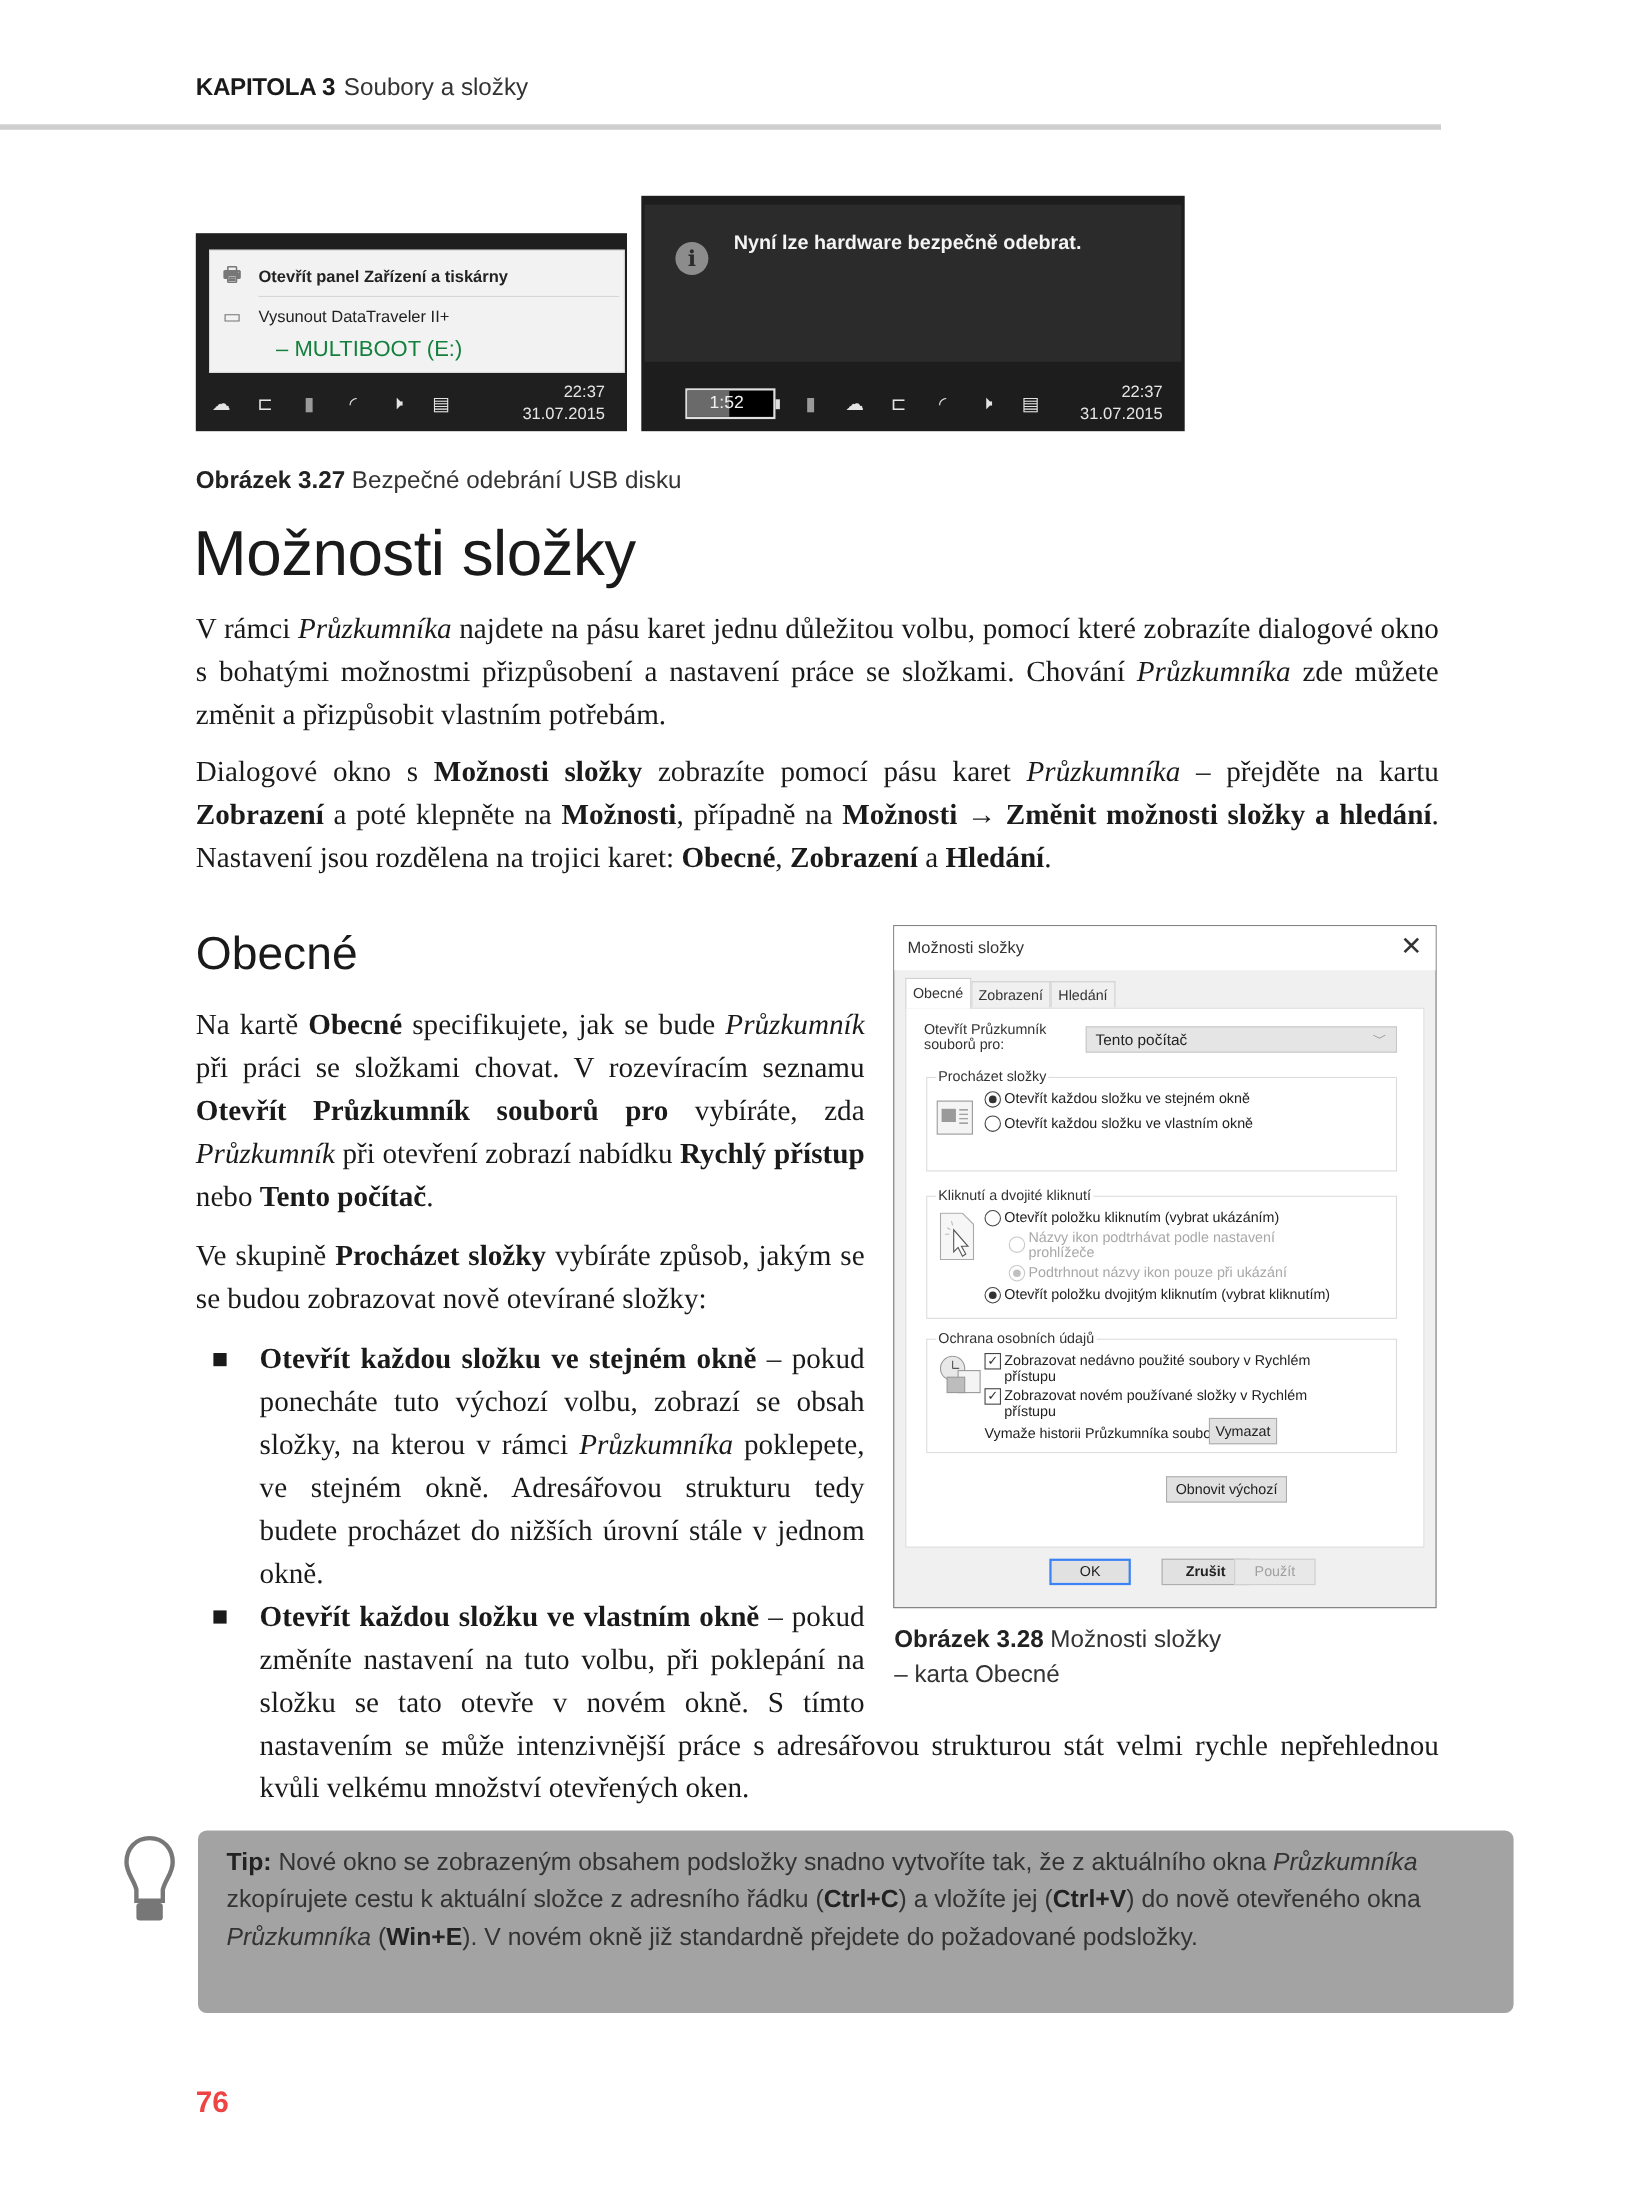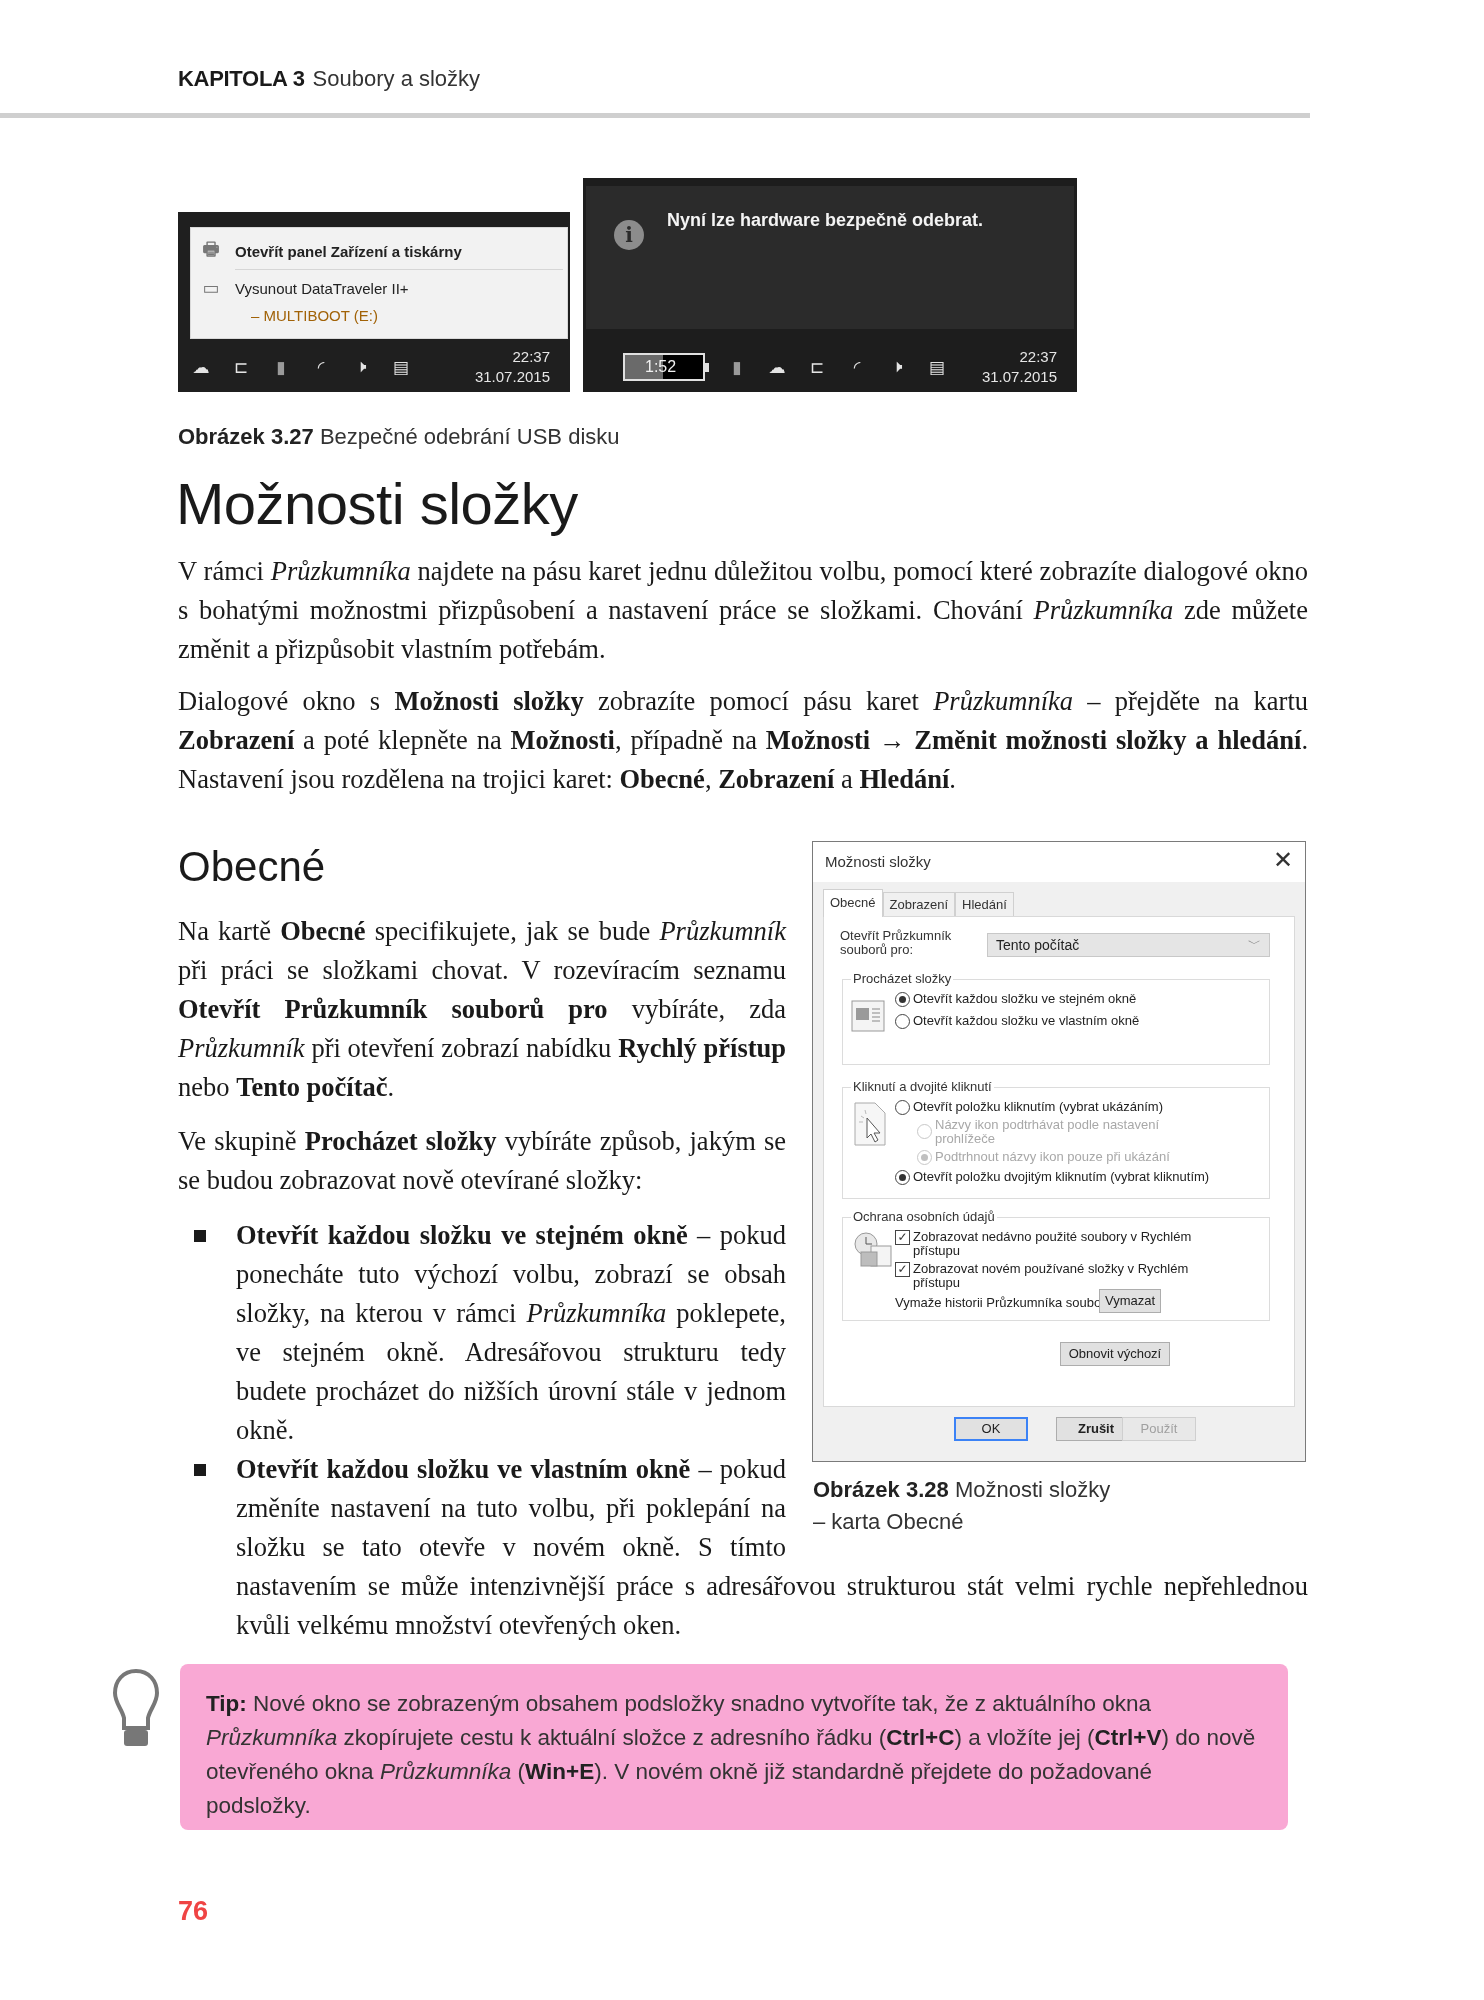--- a/index.html
+++ b/index.html
@@ -11,21 +11,21 @@
   .run-head b { font-weight: bold; letter-spacing: -0.3px; }
   .run-head span.sub { font-weight: normal; margin-left: 8px; color: #333; }
   .head-rule { position: absolute; left: 0; top: 113px; width: 1310px; height: 5px; background: #cfcfcf; }
 
   
   .shot1 { position: absolute; left: 178px; top: 212px; width: 392px; height: 180px; background: #1f1f1f; }
   .menu-pop { position: absolute; left: 12px; top: 15px; width: 378px; height: 112px; background: #f2f2f2; border: 1px solid #d9d9d9; font-family: "Liberation Sans", sans-serif; }
   .menu-item { position: absolute; left: 0; width: 100%; display: flex; align-items: center; font-size: 15px; color: #222; }
   .menu-item .ic { width: 28px; margin-left: 6px; margin-right: 10px; color: #777; font-size: 18px; text-align: center; }
   .menu-sep { position: absolute; left: 44px; right: 4px; top: 41px; height: 1px; background: #d6d6d6; }
-  .menu-sub { position: absolute; left: 60px; top: 86px; font-size: 15px; color: #a16207; font-family: "Liberation Sans", sans-serif; text-align: center; }
+  .menu-sub { position: absolute; left: 60px; top: 86px; font-size: 20px; color: #15803d; font-family: "Liberation Sans", sans-serif; text-align: center; }
 
   .taskbar { position: absolute; left: 0; bottom: 0; width: 100%; height: 50px; display: flex; align-items: center; font-family: "Liberation Sans", sans-serif; color: #e6e6e6; }
   .tray-ic { font-size: 17px; color: #e4e4e4; margin: 0 9px; width: 22px; text-align: center; }
   .tray-ic.dim { color: #9a9a9a; }
   .clock { margin-left: auto; margin-right: 20px; text-align: right; font-size: 15px; line-height: 20px; color: #e6e6e6; }
 
   .shot2 { position: absolute; left: 583px; top: 178px; width: 494px; height: 214px; background: #1d1d1d; }
   .toast { position: absolute; left: 3px; top: 8px; width: 488px; height: 143px; background: #2b2b2b; font-family: "Liberation Sans", sans-serif; }
   .toast .info { position: absolute; left: 28px; top: 34px; width: 30px; height: 30px; border-radius: 50%; background: #8c8c8c; color: #2b2b2b; font-size: 20px; text-align: center; line-height: 30px; font-weight: bold; font-family: "DejaVu Serif", serif; }
   .toast .t1 { position: absolute; left: 81px; top: 24px; font-size: 18px; font-weight: bold; color: #f4f4f4; }
@@ -71,21 +71,21 @@
   .opt.dis .rad { border-color: #c8c8c8; }
   .opt.dis .rad.on::after { background: #c0c0c0; }
   .chk { width: 15px; height: 15px; border: 1px solid #444; margin-right: 3px; flex: none; font-size: 12px; line-height: 13px; text-align: center; color: #333; background: #fff; }
   .grp-ic { position: absolute; color: #8a8a8a; font-size: 30px; }
   .wbtn { position: absolute; height: 24px; border: 1px solid #adadad; background: #e1e1e1; font-size: 13px; color: #222; text-align: center; line-height: 22px; }
   .wbtn.def { border: 2px solid #3b82f6; line-height: 20px; }
   .wbtn.dis { color: #a0a0a0; border-color: #cfcfcf; background: #e8e8e8; }
 
   
   .tip-ic { position: absolute; left: 112px; top: 1668px; width: 48px; height: 84px; }
-  .tip { position: absolute; left: 180px; top: 1664px; width: 1108px; height: 166px; background: #f9a8d4; border-radius: 8px; padding: 23px 26px 0 26px; font-family: "Liberation Sans", sans-serif; font-size: 22.5px; line-height: 34px; color: #333; }
+  .tip { position: absolute; left: 180px; top: 1664px; width: 1196px; height: 166px; background: #a3a3a3; border-radius: 8px; padding: 12px 26px 0 26px; font-family: "Liberation Sans", sans-serif; font-size: 22.5px; line-height: 34px; color: #333; }
   .tip b { font-weight: bold; color: #222; }
   .tip i { font-style: italic; }
 
   .folio { position: absolute; left: 178px; top: 1896px; font-family: "Liberation Sans", sans-serif; font-weight: bold; font-size: 27px; color: #ef4444; }
 </style>
 </head>
 <body>
 
 <div class="run-head">
   <b>KAPITOLA 3</b><span class="sub">Soubory a složky</span>

